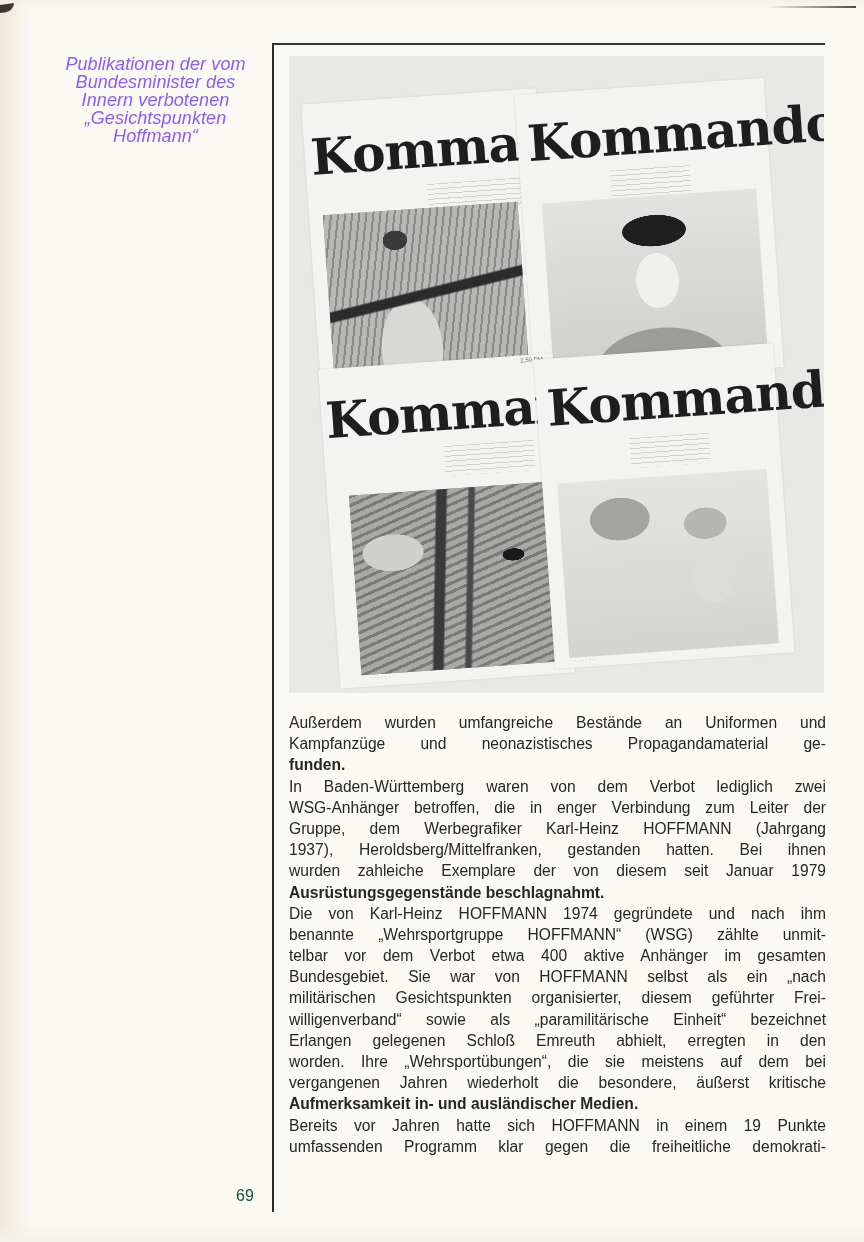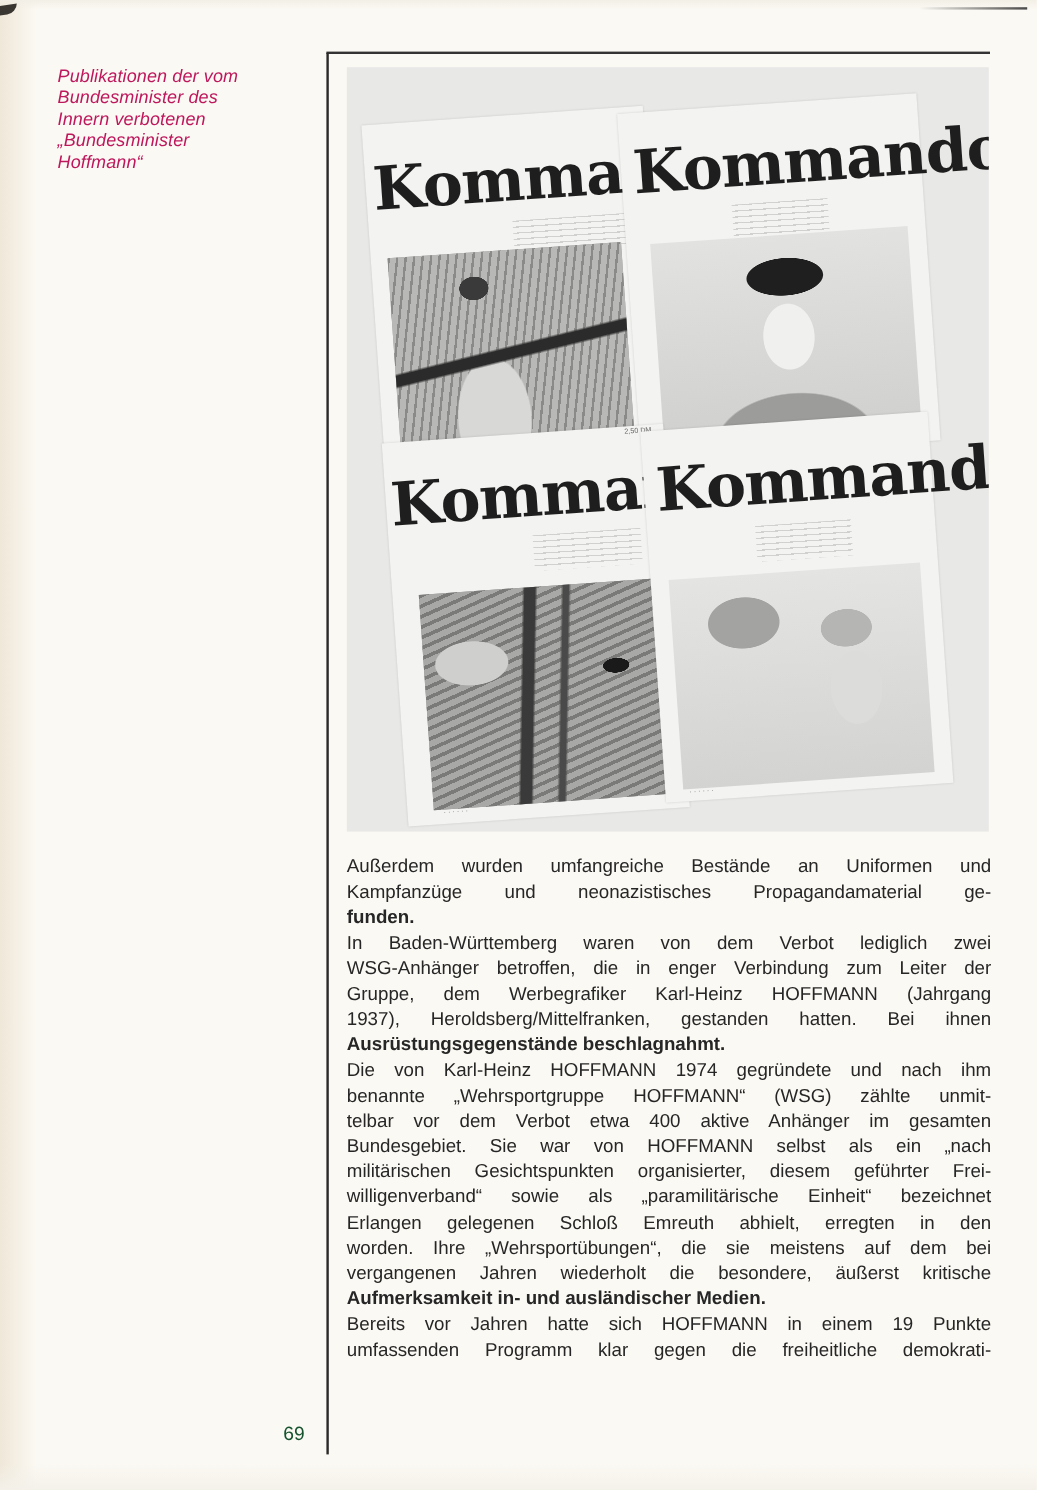--- a/index.html
+++ b/index.html
@@ -29,22 +29,22 @@
       background: linear-gradient(90deg, #efe7d8, rgba(251,249,243,0));
     }
     .scan-bottom {
       position: absolute; left: 0; bottom: 0; width: 864px; height: 22px;
       background: linear-gradient(rgba(251,249,243,0), #f4f1ea);
     }
 
     
     .caption {
       position: absolute; left: 48px; top: 55px; width: 215px;
-      font-style: italic; font-size: 15px; line-height: 18px;
-      color: #be185d; letter-spacing: 0.1px;
+      font-style: italic; font-size: 18px; line-height: 18px;
+      color: #8b5cf6; letter-spacing: 0.1px; text-align: center;
     }
     .caption span { display: block; white-space: nowrap; }
 
     
     .vrule {
       position: absolute; left: 272px; top: 44px; width: 2px; height: 1168px;
       background: #2a2a2a;
     }
     .hrule {
       position: absolute; left: 272px; top: 43px; width: 553px; height: 2px;
@@ -104,21 +104,21 @@
 <div class="scan-left-edge"></div>
 <div class="scan-top-shadow"></div>
 <div class="scan-corner-tl"></div>
 <div class="scan-corner-tr"></div>
 <div class="scan-bottom"></div>
 
 <div class="caption">
   <span>Publikationen der vom</span>
   <span>Bundesminister des</span>
   <span>Innern verbotenen</span>
-  <span>„Bundesminister</span>
+  <span>„Gesichtspunkten</span>
   <span>Hoffmann“</span>
 </div>
 
 <div class="hrule"></div>
 <div class="vrule"></div>
 
 <div class="photo">
 
   <div class="cover" style="left:22px; top:40px; width:235px; height:290px; transform:rotate(-4deg);">
     <div class="title" style="left:6px; top:24px;">Kommando</div>
@@ -172,20 +172,21 @@
 </div>
 
 <div class="body-text">
   <span class="line">Außerdem wurden umfangreiche Bestände an Uniformen und</span>
   <span class="line">Kampfanzüge und neonazistisches Propagandamaterial ge-</span>
   <span class="line last">funden.</span>
   <span class="line">In Baden-Württemberg waren von dem Verbot lediglich zwei</span>
   <span class="line">WSG-Anhänger betroffen, die in enger Verbindung zum Leiter der</span>
   <span class="line">Gruppe, dem Werbegrafiker Karl-Heinz HOFFMANN (Jahrgang</span>
   <span class="line">1937), Heroldsberg/Mittelfranken, gestanden hatten. Bei ihnen</span>
+  <span class="line">wurden zahleiche Exemplare der von diesem seit Januar 1979</span>
   <span class="line last">Ausrüstungsgegenstände beschlagnahmt.</span>
   <span class="line">Die von Karl-Heinz HOFFMANN 1974 gegründete und nach ihm</span>
   <span class="line">benannte „Wehrsportgruppe HOFFMANN“ (WSG) zählte unmit-</span>
   <span class="line">telbar vor dem Verbot etwa 400 aktive Anhänger im gesamten</span>
   <span class="line">Bundesgebiet. Sie war von HOFFMANN selbst als ein „nach</span>
   <span class="line">militärischen Gesichtspunkten organisierter, diesem geführter Frei-</span>
   <span class="line">willigenverband“ sowie als „paramilitärische Einheit“ bezeichnet</span>
   <span class="line">Erlangen gelegenen Schloß Emreuth abhielt, erregten in den</span>
   <span class="line">worden. Ihre „Wehrsportübungen“, die sie meistens auf dem bei</span>
   <span class="line">vergangenen Jahren wiederholt die besondere, äußerst kritische</span>

